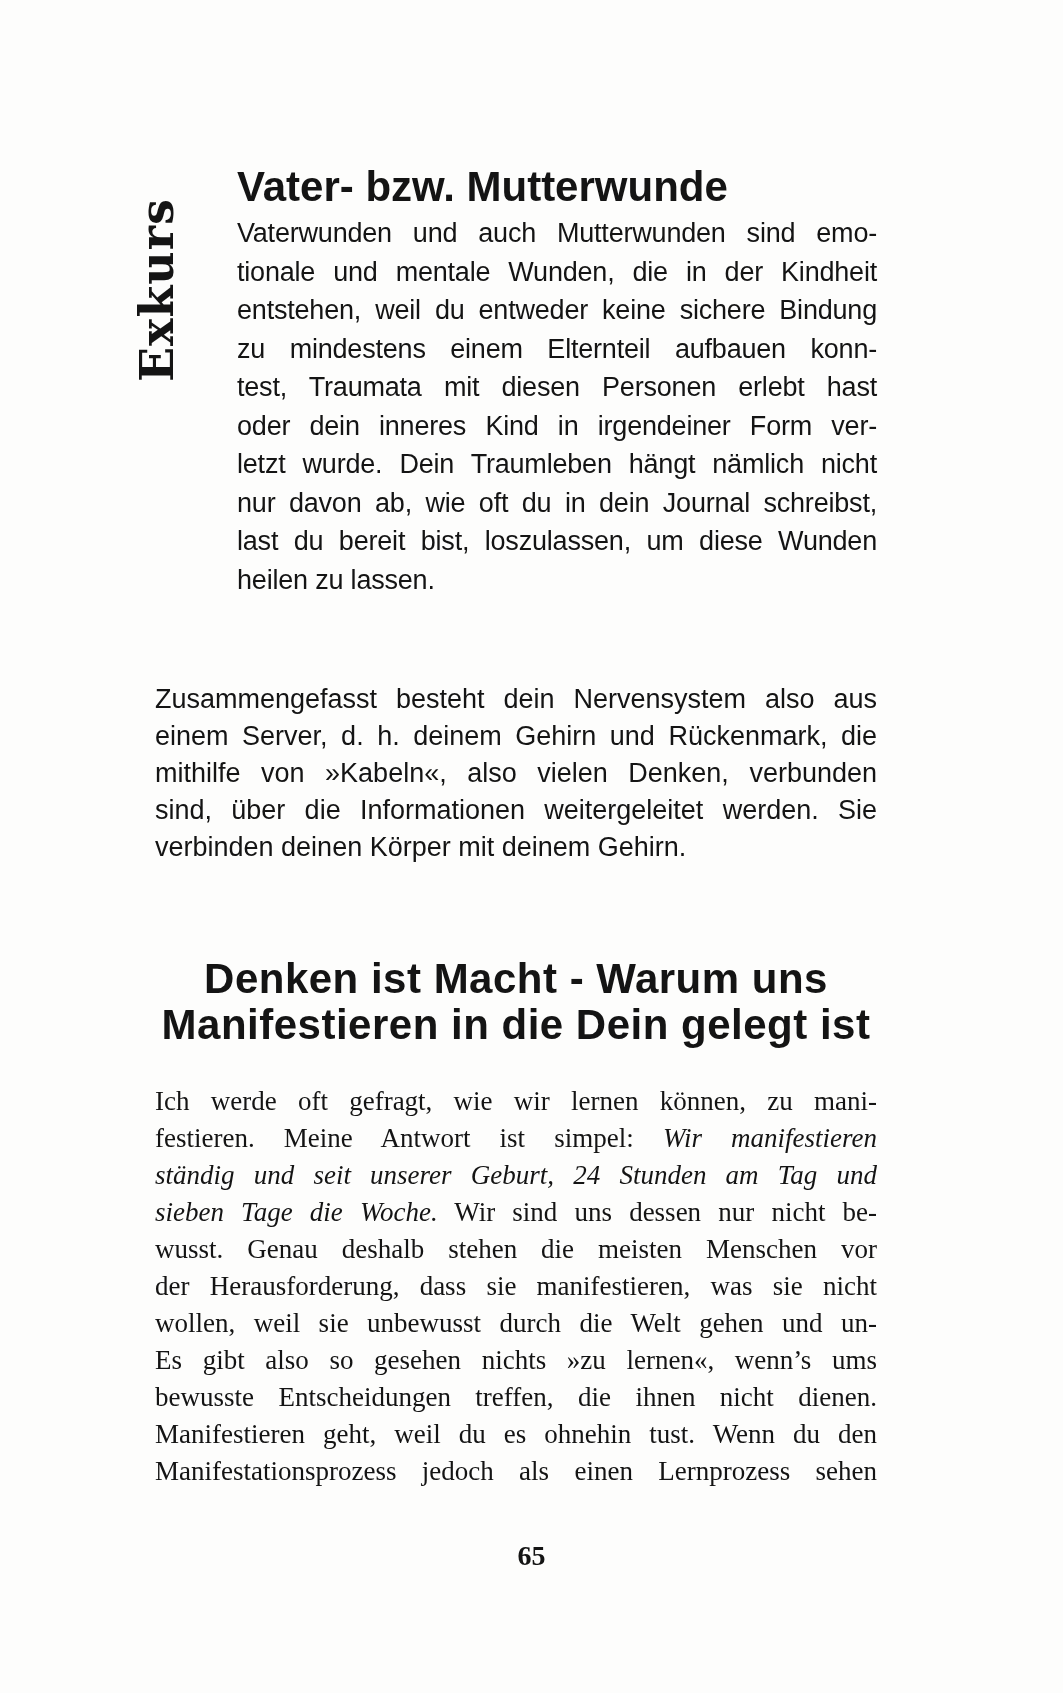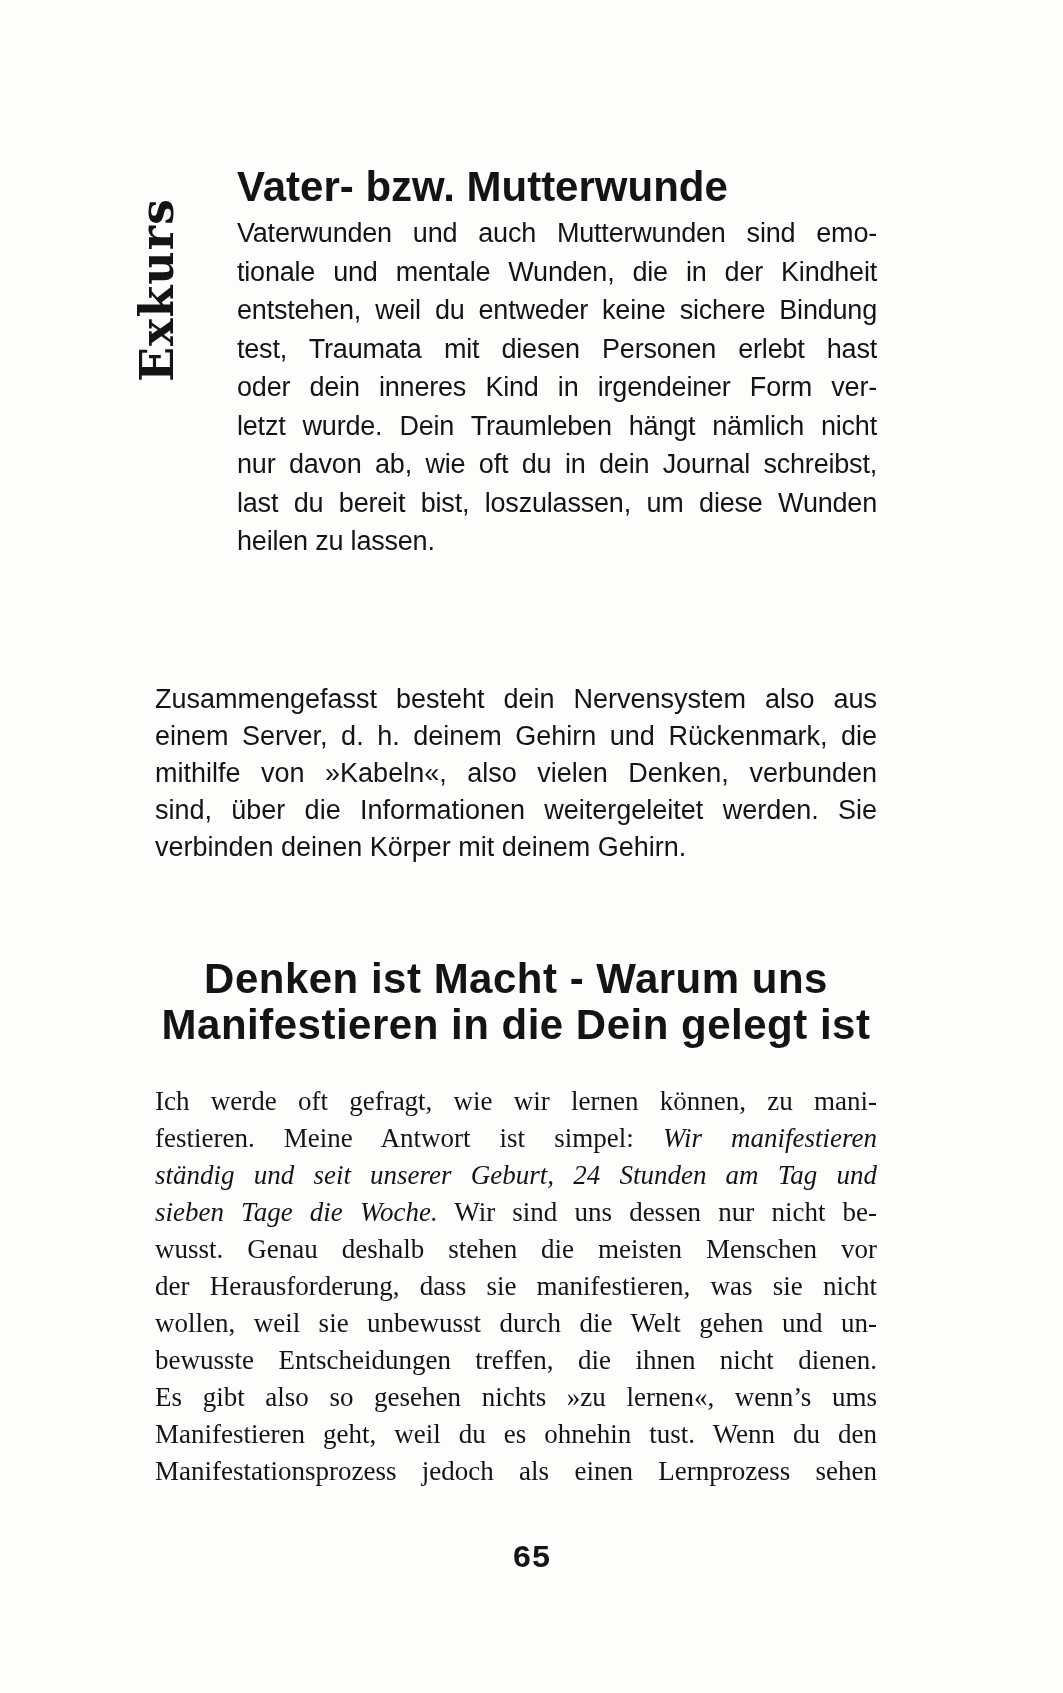--- a/index.html
+++ b/index.html
@@ -85,23 +85,23 @@
     letter-spacing: 0.5px;
   }
 
   
   .page-number {
     position: absolute;
     left: 0;
     top: 1540px;
     width: 100%;
     text-align: center;
-    font-family: Liberation Mono, monospace;
+    font-family: Liberation Serif, serif;
     font-weight: 700;
-    font-size: 32px;
+    font-size: 28px;
   }
 
   
   .line {
     text-align: justify;
     text-align-last: justify;
     text-justify: inter-word;
     white-space: nowrap;
   }
   .line-last {
@@ -115,20 +115,21 @@
 <div class="page">
 
   <div class="margin-label">Exkurs</div>
 
   <div class="excursus-title">Vater- bzw. Mutterwunde</div>
 
   <div class="excursus-body">
       <div class="line">Vaterwunden und auch Mutterwunden sind emo-</div>
       <div class="line">tionale und mentale Wunden, die in der Kindheit</div>
       <div class="line">entstehen, weil du entweder keine sichere Bindung</div>
+      <div class="line">zu mindestens einem Elternteil aufbauen konn-</div>
       <div class="line">test, Traumata mit diesen Personen erlebt hast</div>
       <div class="line">oder dein inneres Kind in irgendeiner Form ver-</div>
       <div class="line">letzt wurde. Dein Traumleben hängt nämlich nicht</div>
       <div class="line">nur davon ab, wie oft du in dein Journal schreibst,</div>
       <div class="line">last du bereit bist, loszulassen, um diese Wunden</div>
       <div class="line line-last">heilen zu lassen.</div>
     </div>
 
   <div class="summary-body">
       <div class="line">Zusammengefasst besteht dein Nervensystem also aus</div>
@@ -144,21 +145,21 @@
   </div>
 
   <div class="section-body">
       <div class="line"><span>Ich werde oft gefragt, wie wir lernen können, zu mani-</span></div>
       <div class="line"><span>festieren. Meine Antwort ist simpel: </span><span class="em">Wir manifestieren</span></div>
       <div class="line"><span class="em">ständig und seit unserer Geburt, 24 Stunden am Tag und</span></div>
       <div class="line"><span class="em">sieben Tage die Woche.</span><span> Wir sind uns dessen nur nicht be-</span></div>
       <div class="line"><span>wusst. Genau deshalb stehen die meisten Menschen vor</span></div>
       <div class="line"><span>der Herausforderung, dass sie manifestieren, was sie nicht</span></div>
       <div class="line"><span>wollen, weil sie unbewusst durch die Welt gehen und un-</span></div>
+      <div class="line"><span>Es gibt also so gesehen nichts »zu lernen«, wenn’s ums</span></div>
       <div class="line"><span>bewusste Entscheidungen treffen, die ihnen nicht dienen.</span></div>
-      <div class="line"><span>Es gibt also so gesehen nichts »zu lernen«, wenn’s ums</span></div>
       <div class="line"><span>Manifestieren geht, weil du es ohnehin tust. Wenn du den</span></div>
       <div class="line"><span>Manifestationsprozess jedoch als einen Lernprozess sehen</span></div>
     </div>
 
   <div class="page-number">65</div>
 
 </div>
 
 </body></html>

